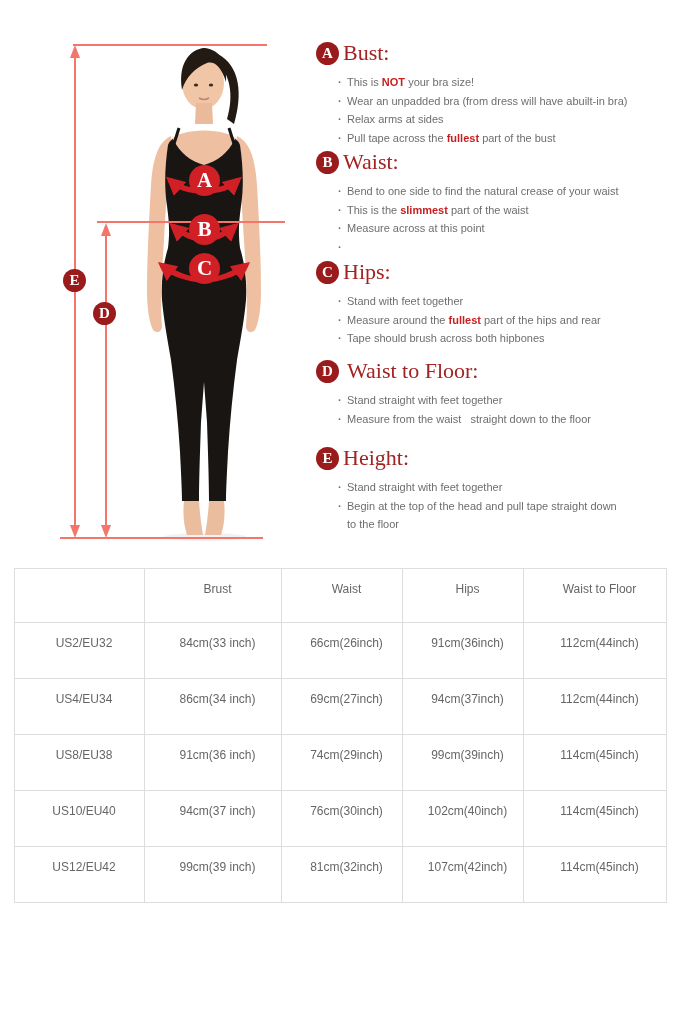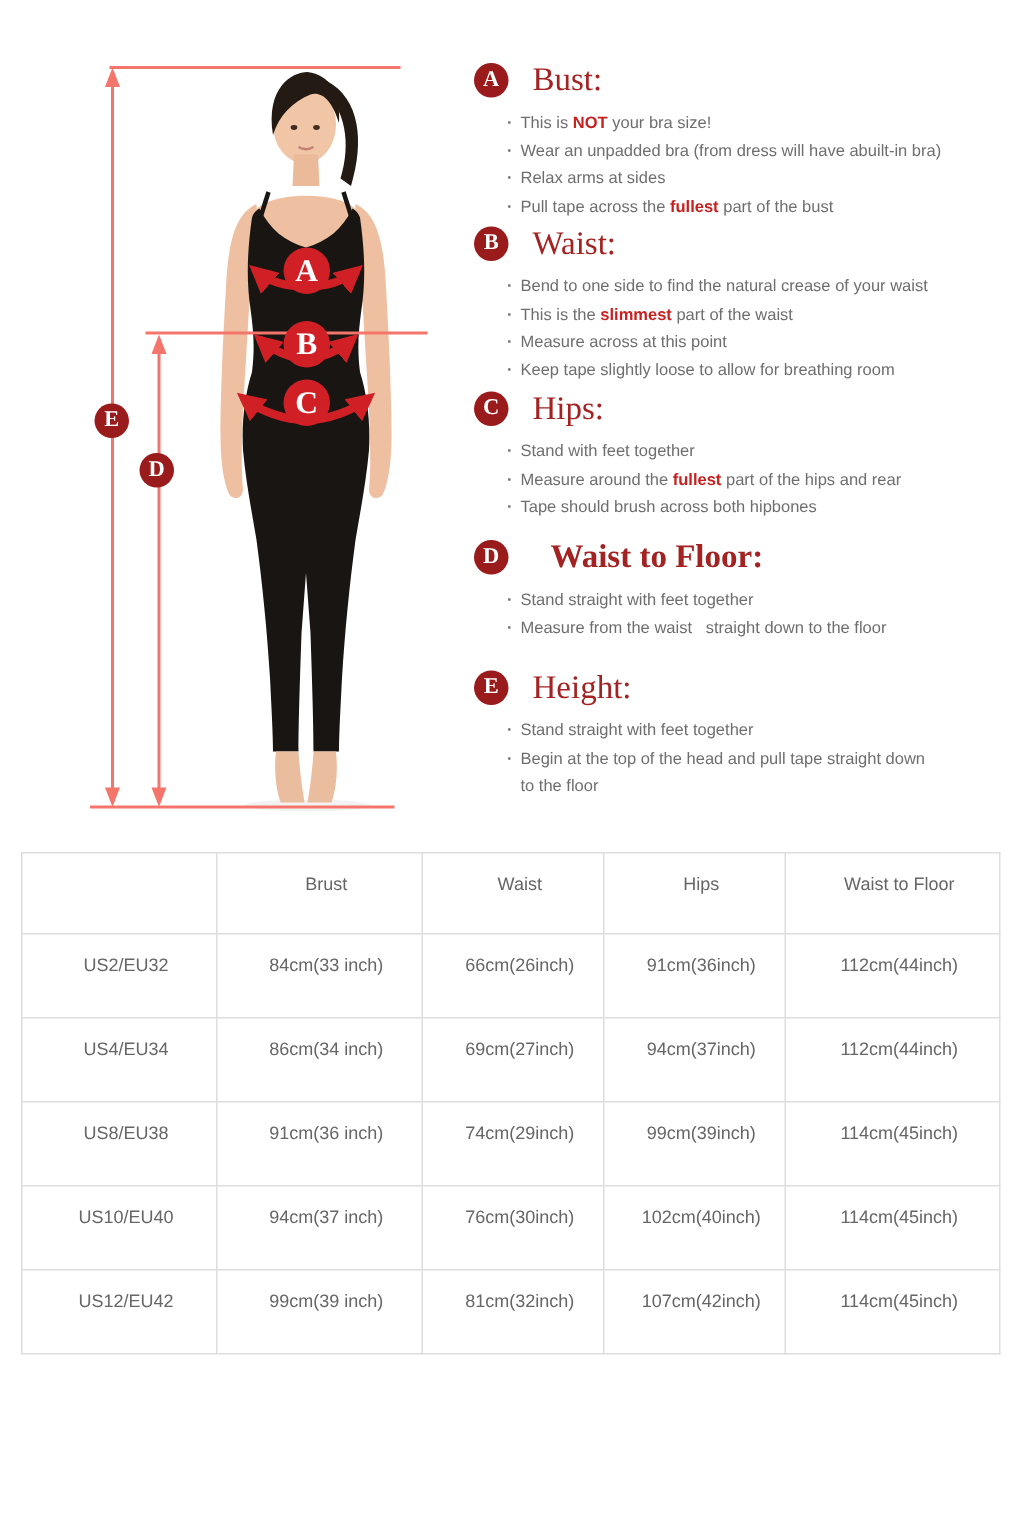--- a/index.html
+++ b/index.html
@@ -38,23 +38,23 @@
   .fig-E{left:63px;top:269px;}
   
   .sections{position:absolute;left:0;top:0;width:680px;height:565px;}
   .section{position:absolute;left:316px;width:348px;}
   .section-A{top:40px;} .section-B{top:149px;} .section-C{top:259px;}
   .section-D{top:358px;} .section-E{top:445px;}
   .sec-head{display:flex;align-items:center;height:26px;margin-bottom:7px;}
   .head-badge{width:23px;height:23px;background:var(--badge-dark);font-size:15px;flex:0 0 auto;}
   .sec-title{
     font-family:"Liberation Serif",serif;font-size:22px;color:var(--heading);
-    margin-left:16px;white-space:nowrap;
-  }
-  .section-D .sec-title{margin-left:28px;font-weight:bold;}
+    margin-left:4px;white-space:nowrap;
+  }
+  .section-D .sec-title{margin-left:8px;}
   .bullets{padding-left:22px;}
   .bullet{display:flex;line-height:18.5px;font-size:11px;color:var(--text);}
   .dot{flex:0 0 auto;width:9px;font-weight:bold;}
   .bullet-text{white-space:pre-line;}
   .em{color:var(--em);font-weight:bold;}
   
   .size-table{
     position:absolute;left:14px;top:568px;width:652px;
     border-collapse:collapse;table-layout:fixed;
     font-size:12px;color:var(--tbl-text);
@@ -186,21 +186,20 @@
           <div class="bullet">
             <span class="dot">·</span>
             <span class="bullet-text"><span>This is the </span><span class="em">slimmest</span><span> part of the waist</span></span>
           </div>
           <div class="bullet">
             <span class="dot">·</span>
             <span class="bullet-text"><span>Measure across at this point</span></span>
           </div>
           <div class="bullet">
             <span class="dot">·</span>
-            <span class="bullet-text"><span>Keep tape slightly loose to allow for breathing room</span></span>
           </div>
         </div>
       </div>
       <div class="section section-C">
         <div class="sec-head">
           <span class="badge head-badge">C</span>
           <span class="sec-title">Hips:</span>
         </div>
         <div class="bullets">
           <div class="bullet">

